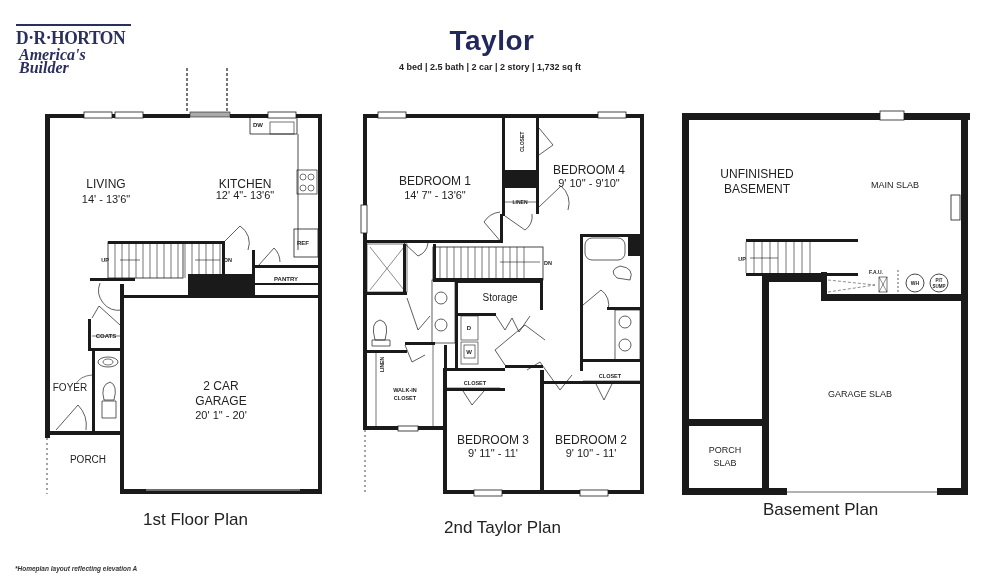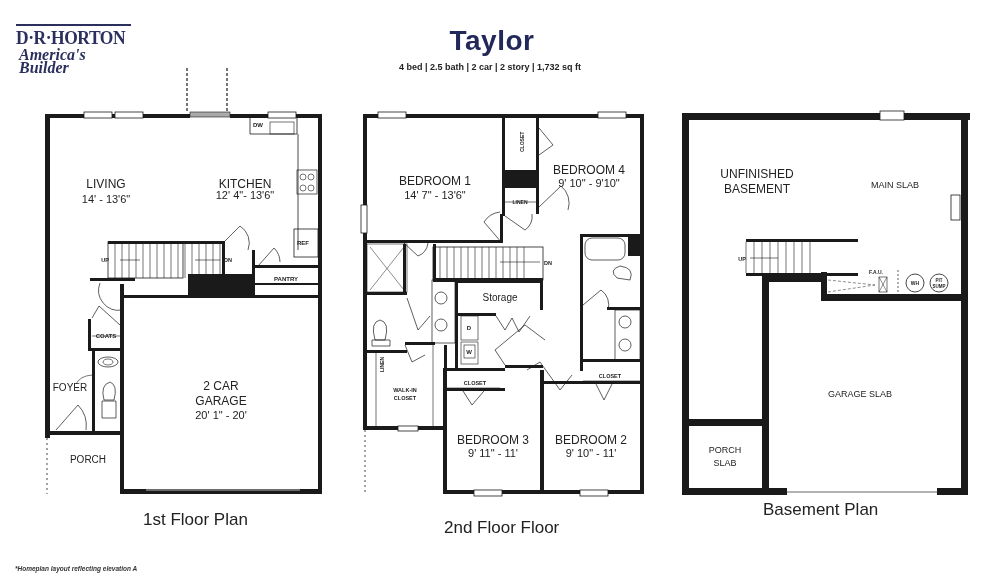--- a/index.html
+++ b/index.html
@@ -298,16 +298,16 @@
   <text x="725" y="453" class="rs" text-anchor="middle" style="font-size:9px;font-weight:normal">PORCH</text>
   <text x="725" y="466" class="rs" text-anchor="middle" style="font-size:9px;font-weight:normal">SLAB</text>
   <text x="876" y="274" class="rs" text-anchor="middle" style="font-size:5px">F.A.U.</text>
   <text x="915" y="285" class="rs" text-anchor="middle" style="font-size:5px">WH</text>
   <text x="939" y="282" class="rs" text-anchor="middle" style="font-size:4.5px">PIT</text>
   <text x="939" y="288" class="rs" text-anchor="middle" style="font-size:4.5px">SUMP</text>
   <text x="742" y="261" class="rs" text-anchor="middle" style="font-size:5.5px">UP</text>
 </svg>
 
 <div class="abs plan-label" style="left:143px;top:510px">1st Floor Plan</div>
-<div class="abs plan-label" style="left:444px;top:518px">2nd Floor Floor</div>
+<div class="abs plan-label" style="left:444px;top:518px">2nd Taylor Plan</div>
 <div class="abs plan-label" style="left:763px;top:500px">Basement Plan</div>
 
 <div class="abs footnote">*Homeplan layout reflecting elevation A</div>
 
 </body></html>

